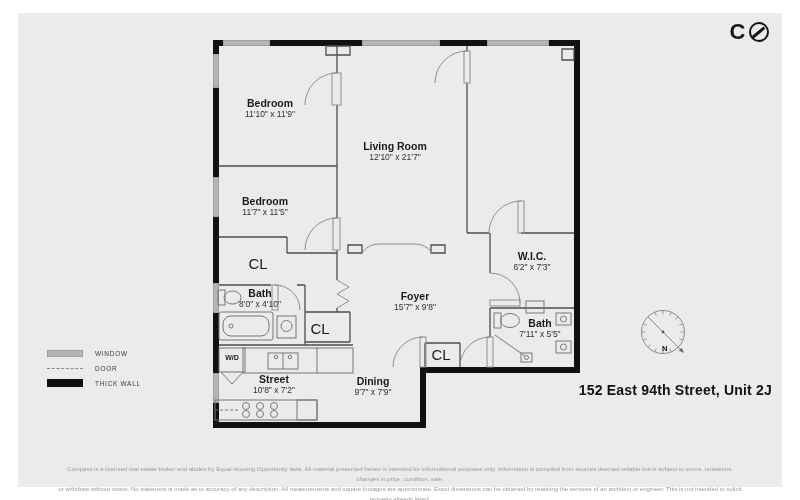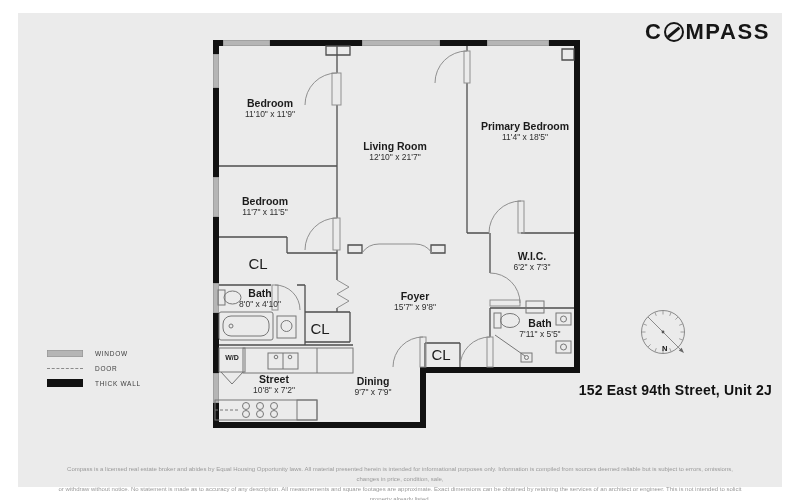--- a/index.html
+++ b/index.html
@@ -56,21 +56,20 @@
   .disclaimer span{display:block;}
 </style>
 </head>
 <body>
 
 <div class="canvas">
 
   <div class="logo">
     <span>C</span>
     <span class="logo-o"></span>
-    <span>MPASS</span>
   </div>
 
   <div class="plan">
 
     <div class="w" style="left:0;top:0;width:10px;height:6px"></div>
     <div class="g" style="left:10px;top:0;width:47px;height:6px"></div>
     <div class="w" style="left:57px;top:0;width:92px;height:6px"></div>
     <div class="g" style="left:149px;top:0;width:78px;height:6px"></div>
     <div class="w" style="left:227px;top:0;width:47px;height:6px"></div>
     <div class="g" style="left:274px;top:0;width:62px;height:6px"></div>
@@ -176,24 +175,20 @@
       <span class="room-dims">11'10" x 11'9"</span>
     </div>
     <div class="room-label" style="left:52px;top:155px">
       <span class="room-name">Bedroom</span>
       <span class="room-dims">11'7" x 11'5"</span>
     </div>
     <div class="room-label" style="left:182px;top:100px">
       <span class="room-name">Living Room</span>
       <span class="room-dims">12'10" x 21'7"</span>
     </div>
-    <div class="room-label" style="left:312px;top:80px">
-      <span class="room-name">Primary Bedroom</span>
-      <span class="room-dims">11'4" x 18'5"</span>
-    </div>
     <div class="room-label" style="left:319px;top:210px">
       <span class="room-name">W.I.C.</span>
       <span class="room-dims">6'2" x 7'3"</span>
     </div>
     <div class="room-label" style="left:47px;top:247px">
       <span class="room-name">Bath</span>
       <span class="room-dims">8'0" x 4'10"</span>
     </div>
     <div class="room-label" style="left:202px;top:250px">
       <span class="room-name">Foyer</span>

